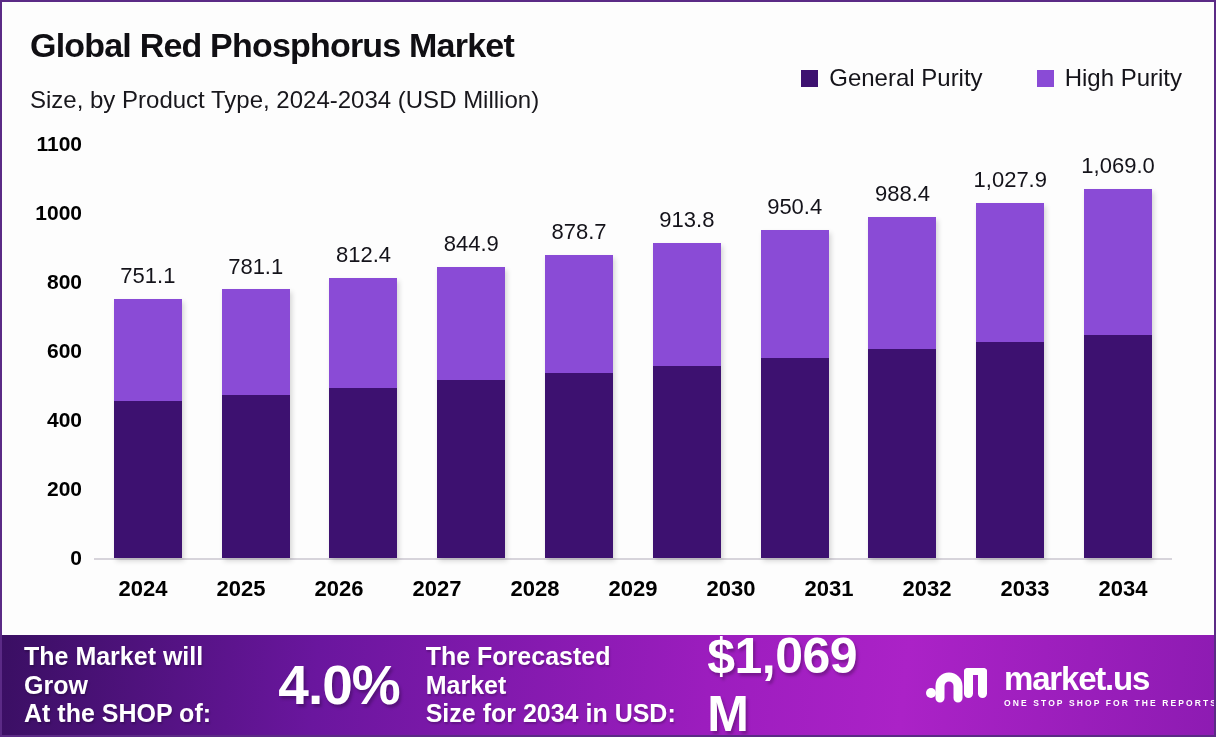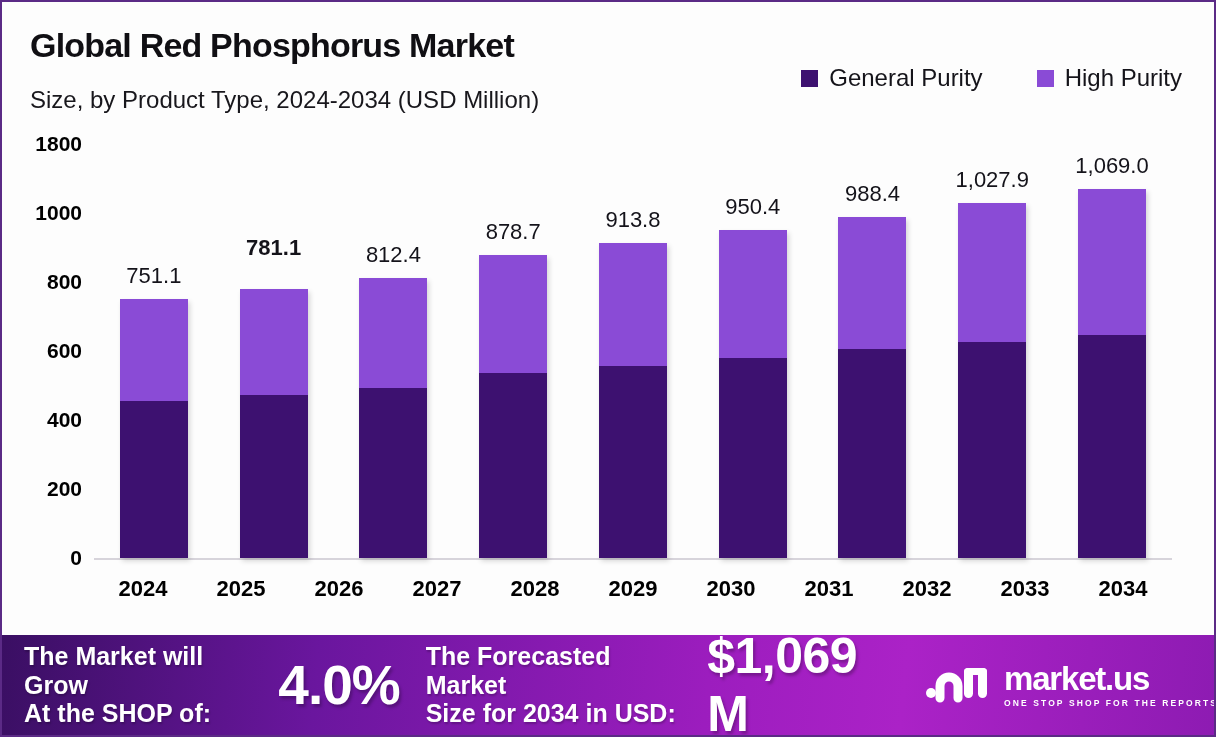--- a/index.html
+++ b/index.html
@@ -137,43 +137,50 @@
   </div>
 
   <div id="plot">
     <div id="yticks">
         <div class="ytick" style="top: 430px;">0</div>
         <div class="ytick" style="top: 361px;">200</div>
         <div class="ytick" style="top: 292px;">400</div>
         <div class="ytick" style="top: 223px;">600</div>
         <div class="ytick" style="top: 154px;">800</div>
         <div class="ytick" style="top: 85px;">1000</div>
-        <div class="ytick" style="top: 16px;">1800</div>
+        <div class="ytick" style="top: 16px;">1100</div>
       </div>
     <div id="axis-line" style="top: 430px;"></div>
     <div id="bars" style="top: 16px; height: 414px;">
         <div class="bar-col">
           <div class="bar-value" style="bottom: 269.13px;">751.1</div>
           <div class="bar-stack">
             <div class="seg-high" style="height: 102.327px; background: rgb(138, 75, 214);"></div>
             <div class="seg-general" style="height: 156.802px; background: rgb(61, 17, 112);"></div>
           </div>
         </div>
         <div class="bar-col">
-          <div class="bar-value" style="bottom: 297px; font-weight: bold;">781.1</div>
+          <div class="bar-value" style="bottom: 278px;">781.1</div>
           <div class="bar-stack">
             <div class="seg-high" style="height: 106.432px; background: rgb(138, 75, 214);"></div>
             <div class="seg-general" style="height: 163.047px; background: rgb(61, 17, 112);"></div>
           </div>
         </div>
         <div class="bar-col">
           <div class="bar-value" style="bottom: 290.278px;">812.4</div>
           <div class="bar-stack">
             <div class="seg-high" style="height: 110.676px; background: rgb(138, 75, 214);"></div>
             <div class="seg-general" style="height: 169.602px; background: rgb(61, 17, 112);"></div>
+          </div>
+        </div>
+        <div class="bar-col">
+          <div class="bar-value" style="bottom: 301.49px;">844.9</div>
+          <div class="bar-stack">
+            <div class="seg-high" style="height: 113.54px; background: rgb(138, 75, 214);"></div>
+            <div class="seg-general" style="height: 177.951px; background: rgb(61, 17, 112);"></div>
           </div>
         </div>
         <div class="bar-col">
           <div class="bar-value" style="bottom: 313.151px;">878.7</div>
           <div class="bar-stack">
             <div class="seg-high" style="height: 118.231px; background: rgb(138, 75, 214);"></div>
             <div class="seg-general" style="height: 184.92px; background: rgb(61, 17, 112);"></div>
           </div>
         </div>
         <div class="bar-col">

